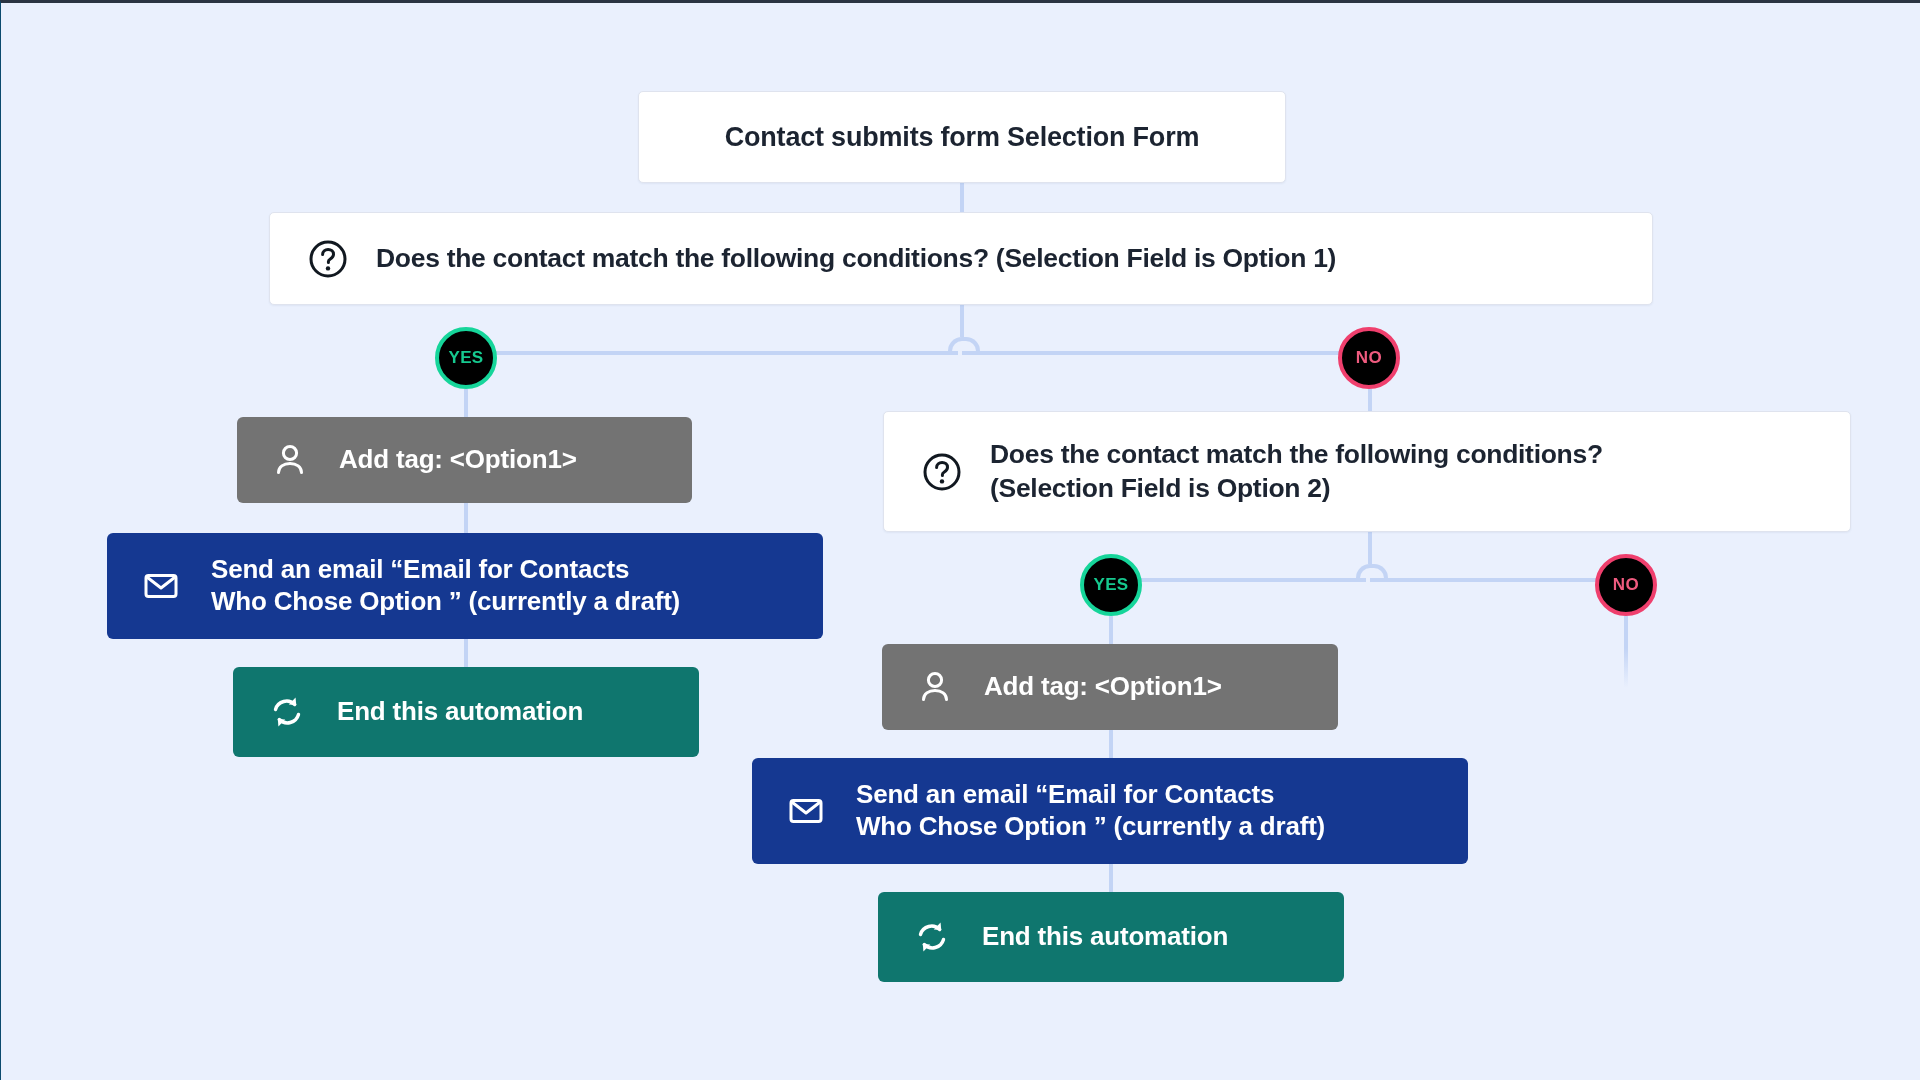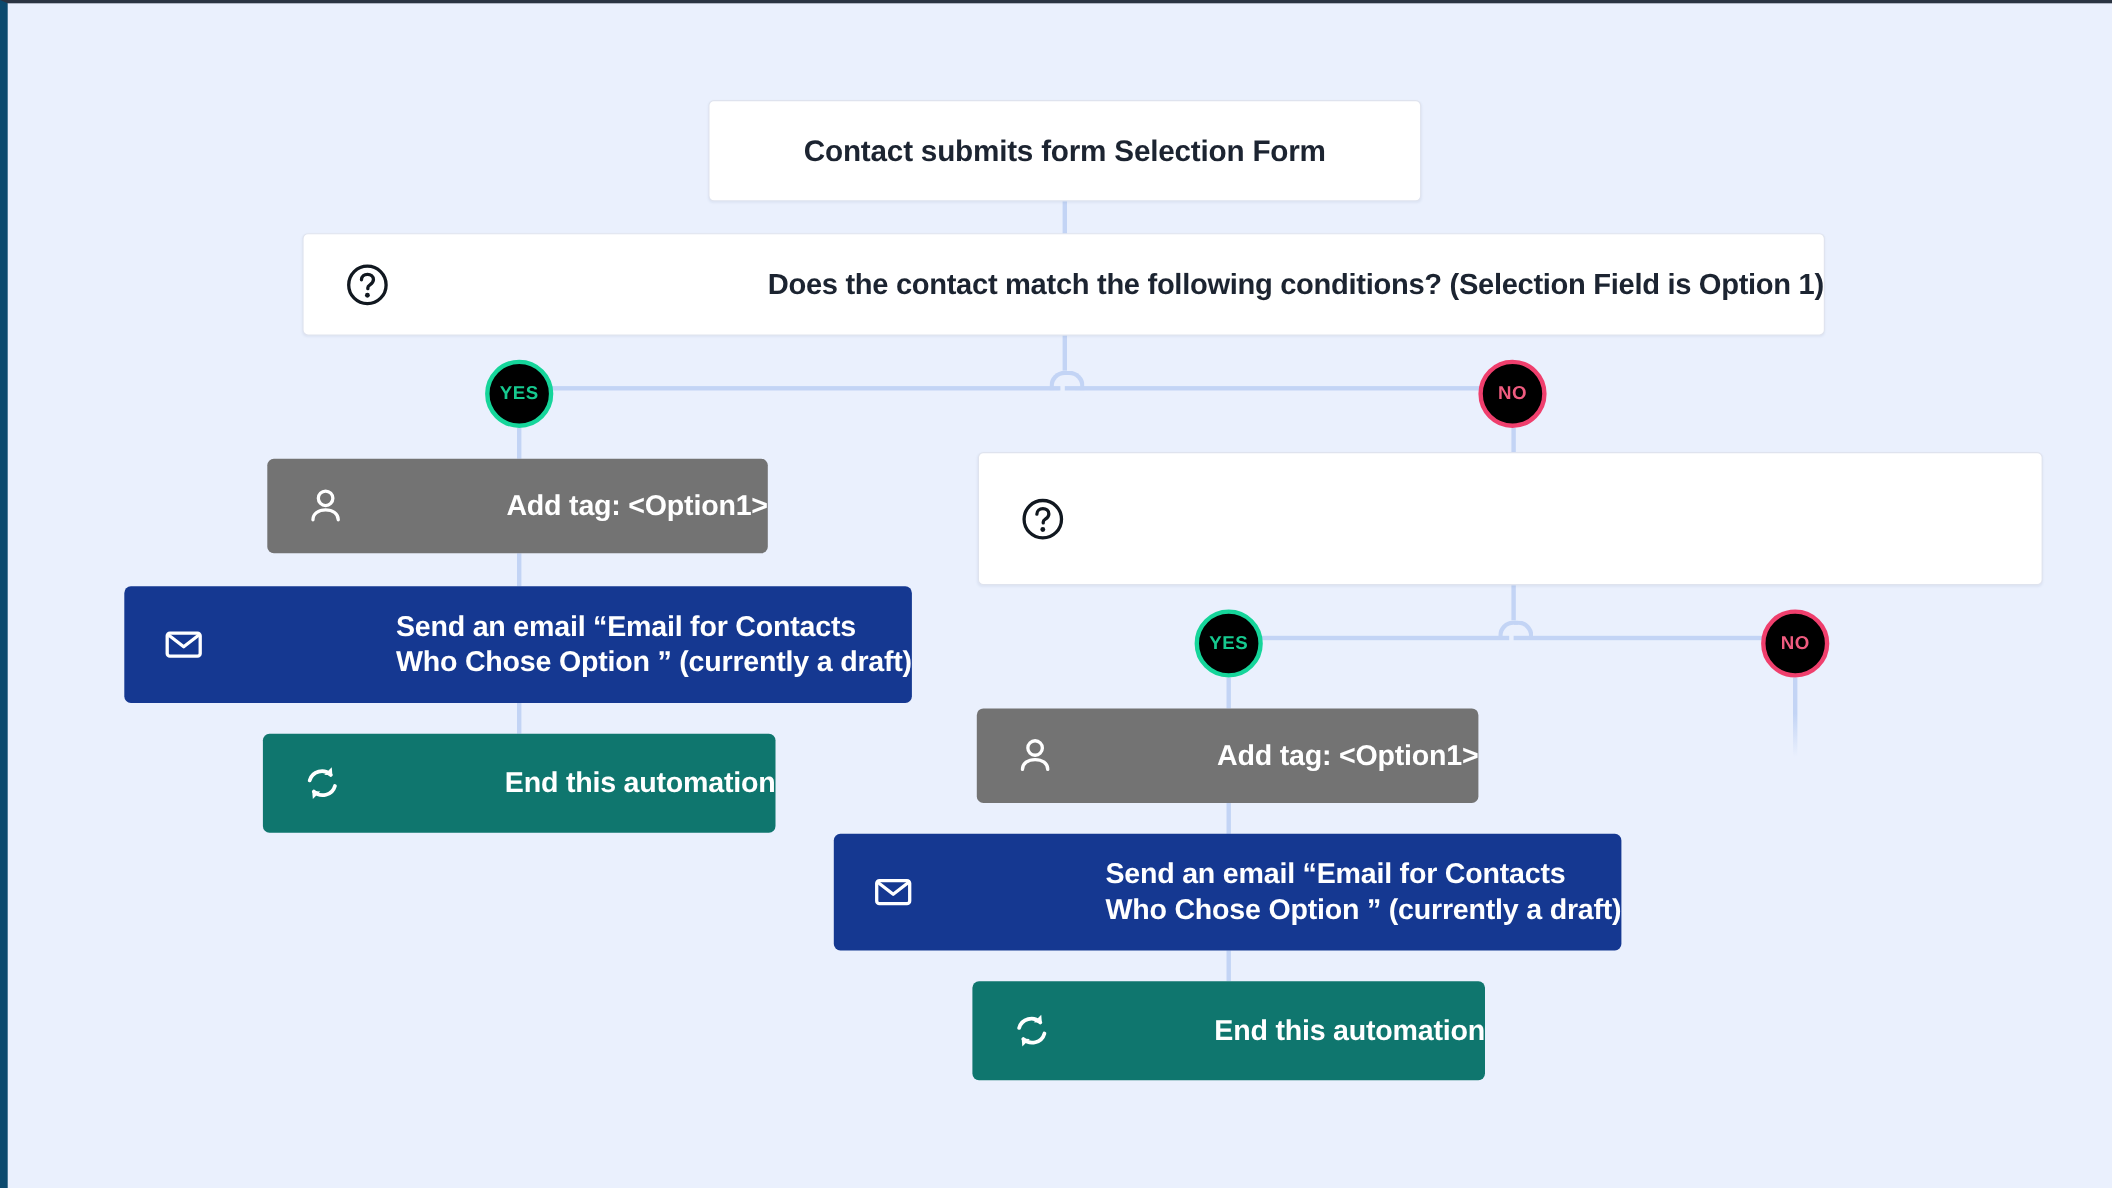--- a/index.html
+++ b/index.html
@@ -12,21 +12,21 @@
     height: 1080px;
     font-family: "Liberation Sans", sans-serif;
     overflow: hidden;
   }
   #canvas {
     position: relative;
     width: 1920px;
     height: 1080px;
     background: #eaf0fd;
     box-sizing: border-box;
-    border-left: 7px solid #0c4a6e;
+    border-left: 1px solid #0c4a6e;
     border-top: 3px solid #2b3442;
   }
 
   
   .conn {
     position: absolute;
     background: #c3d4f5;
     z-index: 1;
   }
   .conn-v { width: 4px; }
@@ -45,21 +45,20 @@
   .corner-tl { border-right: none; border-bottom: none; border-top-left-radius: 14px; }
   .corner-tr { border-left: none; border-bottom: none; border-top-right-radius: 14px; }
 
   
   .node {
     position: absolute;
     box-sizing: border-box;
     display: flex;
     align-items: center;
     z-index: 3;
-    justify-content: space-between;
   }
 
   
   .node-white {
     background: #ffffff;
     border: 1.5px solid #dfe3ee;
     border-radius: 5px;
     box-shadow: 0 1px 2px rgba(60,80,130,0.07);
   }
   .node-white .label {
@@ -234,20 +233,24 @@
   </div>
 
   <div class="node node-white condition" style="left:882px; top:408px; width:968px; height:121px;">
     <span class="icon">
       <svg width="40" height="40" viewBox="0 0 40 40">
         <circle cx="20" cy="20" r="17" fill="none" stroke="#111820" stroke-width="3"></circle>
         <path d="M14.6 15.4c0-3 2.5-5 5.5-5s5.4 1.9 5.4 4.8c0 2.6-1.6 3.7-3.2 4.7-1.3.8-1.9 1.4-1.9 2.7v.8" fill="none" stroke="#111820" stroke-width="3" stroke-linecap="round"></path>
         <circle cx="20" cy="29.4" r="2.2" fill="#111820"></circle>
       </svg>
     </span>
+    <span class="label">
+      <span>Does the contact match the following conditions?</span><br>
+      <span>(Selection Field is Option 2)</span>
+    </span>
   </div>
 
   <div class="badge badge-yes" style="left:1079px; top:551px;">
     <span>YES</span>
   </div>
 
   <div class="badge badge-no" style="left:1594px; top:551px;">
     <span>NO</span>
   </div>
 

